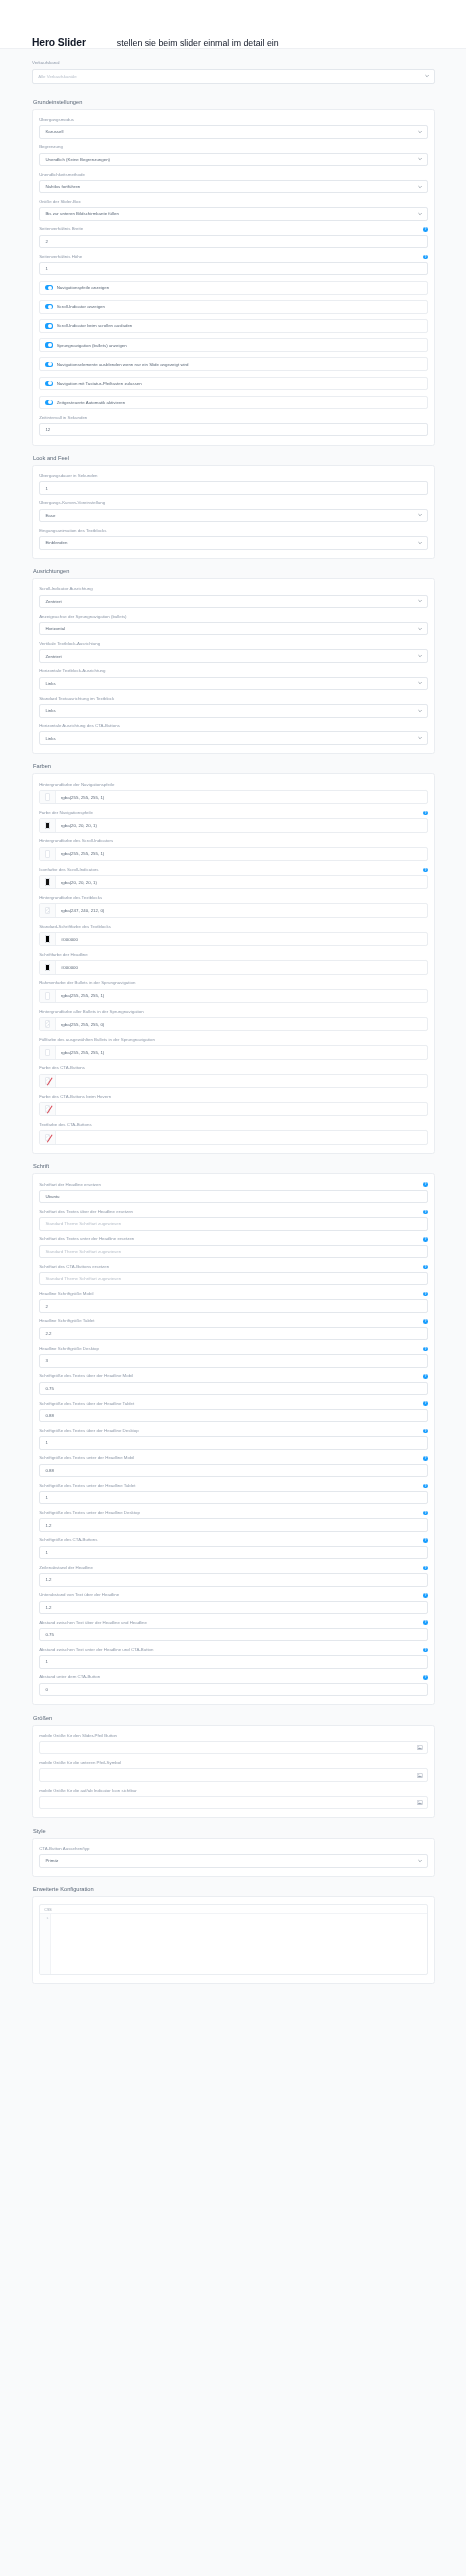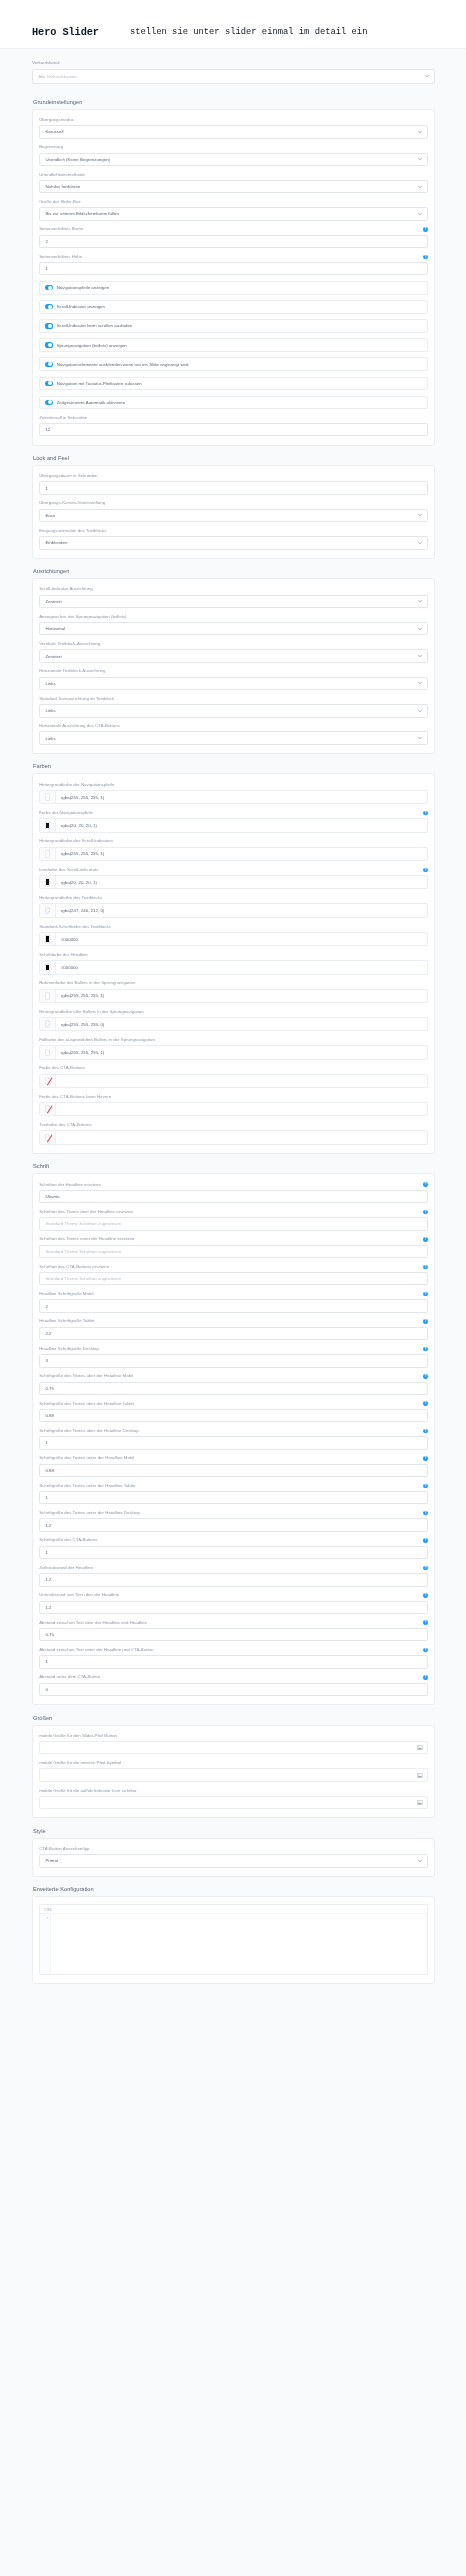--- a/index.html
+++ b/index.html
@@ -9,27 +9,26 @@
     background: #f9fafb;
     font-family: "Liberation Sans", sans-serif;
     color: #4a5568;
     -webkit-font-smoothing: antialiased;
   }
   .page { width: 467px; padding: 0 0 20.6px 0; }
 
   
   .hero-header {
     display: flex;
-    align-items: center;
+    align-items: flex-end;
     gap: 31px;
     padding: 15.5px 32px 0 32px;
     background: #fff;
     border-bottom: 0.5px solid #eef0f3;
     height: 49px;
-    font-family: Liberation Mono, monospace;
   }
   .hero-title {
     font-size: 10.3px;
     font-weight: bold;
     color: #111827;
     letter-spacing: -0.1px;
     white-space: nowrap;
   }
   .hero-subtitle {
     font-size: 8.8px;
@@ -240,21 +239,21 @@
   }
   .footer-space { height: 15.5px; }
 </style>
 </head>
 <body>
 
 <div class="page">
 
   <div class="hero-header">
     <div class="hero-title">Hero Slider</div>
-    <div class="hero-subtitle">stellen sie unter slider einmal im detail ein</div>
+    <div class="hero-subtitle">stellen sie beim slider einmal im detail ein</div>
   </div>
 
   <div class="topfield">
     <div class="field-label">
       <span class="lbl">Verkaufskanal</span>
     </div>
     <div class="select-box" style="height:15.5px;">
       <span class="val placeholder">Alle Verkaufskanäle</span>
       <span class="chev">
         <svg viewBox="0 0 12 12">

